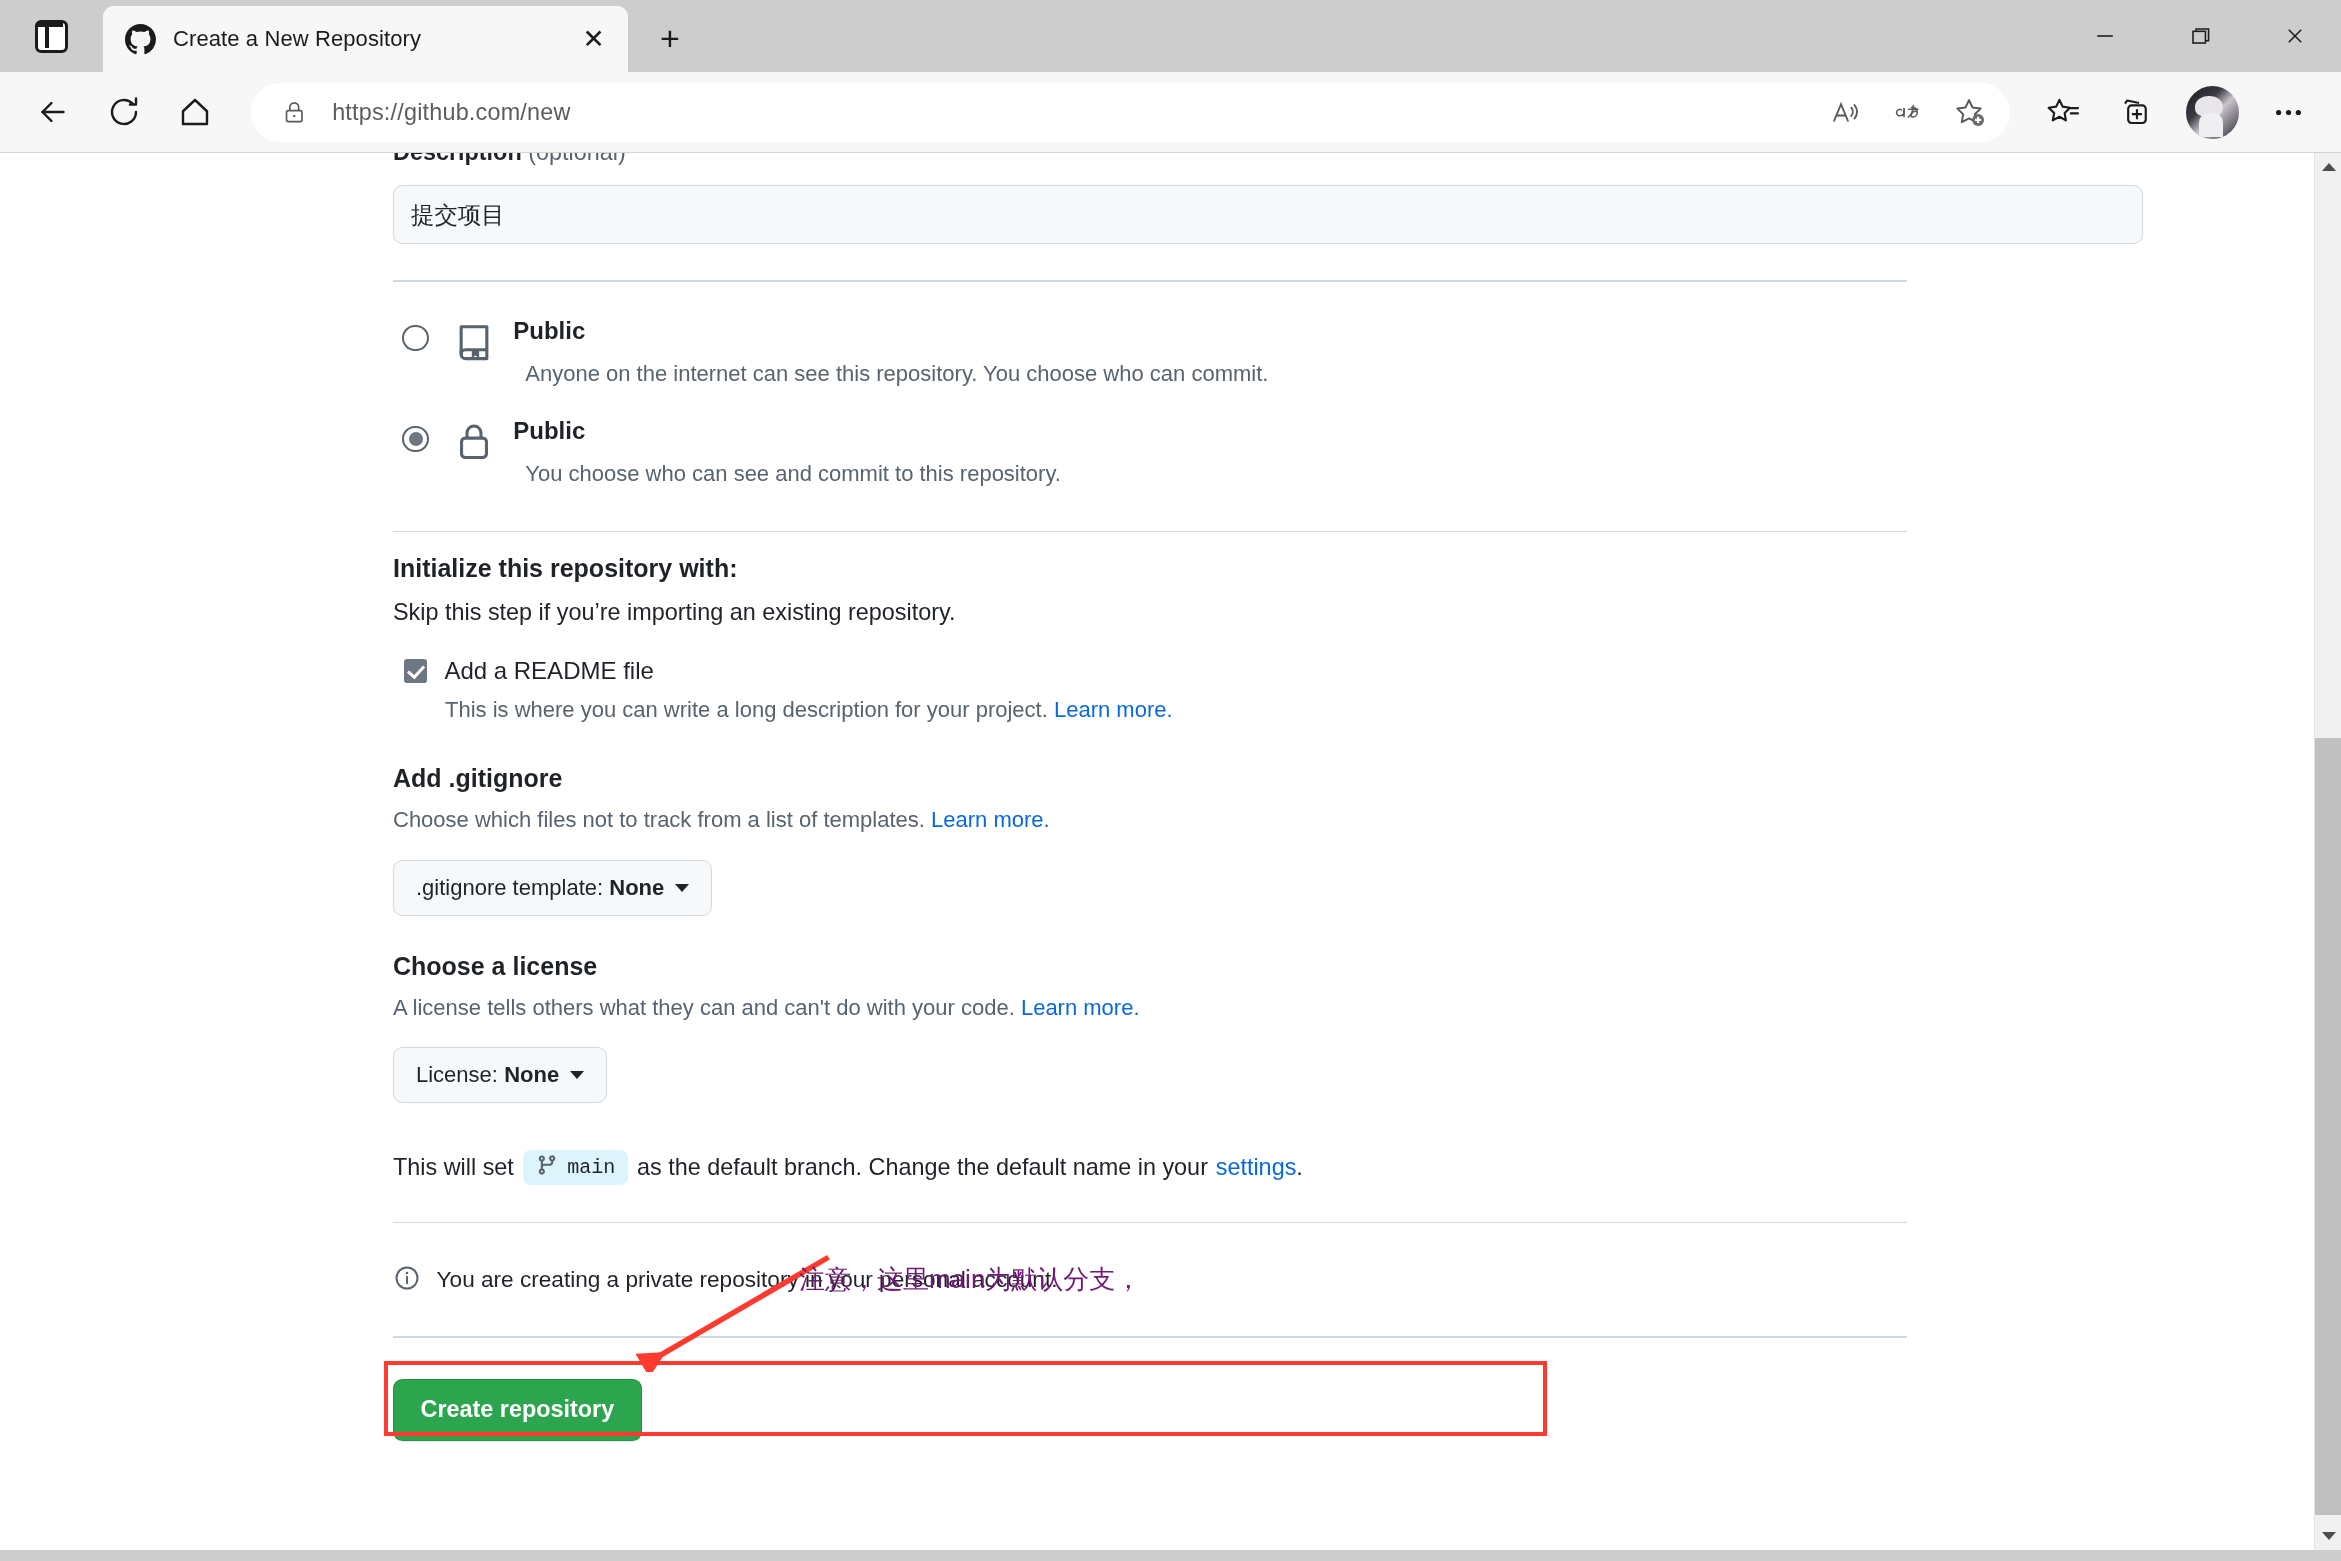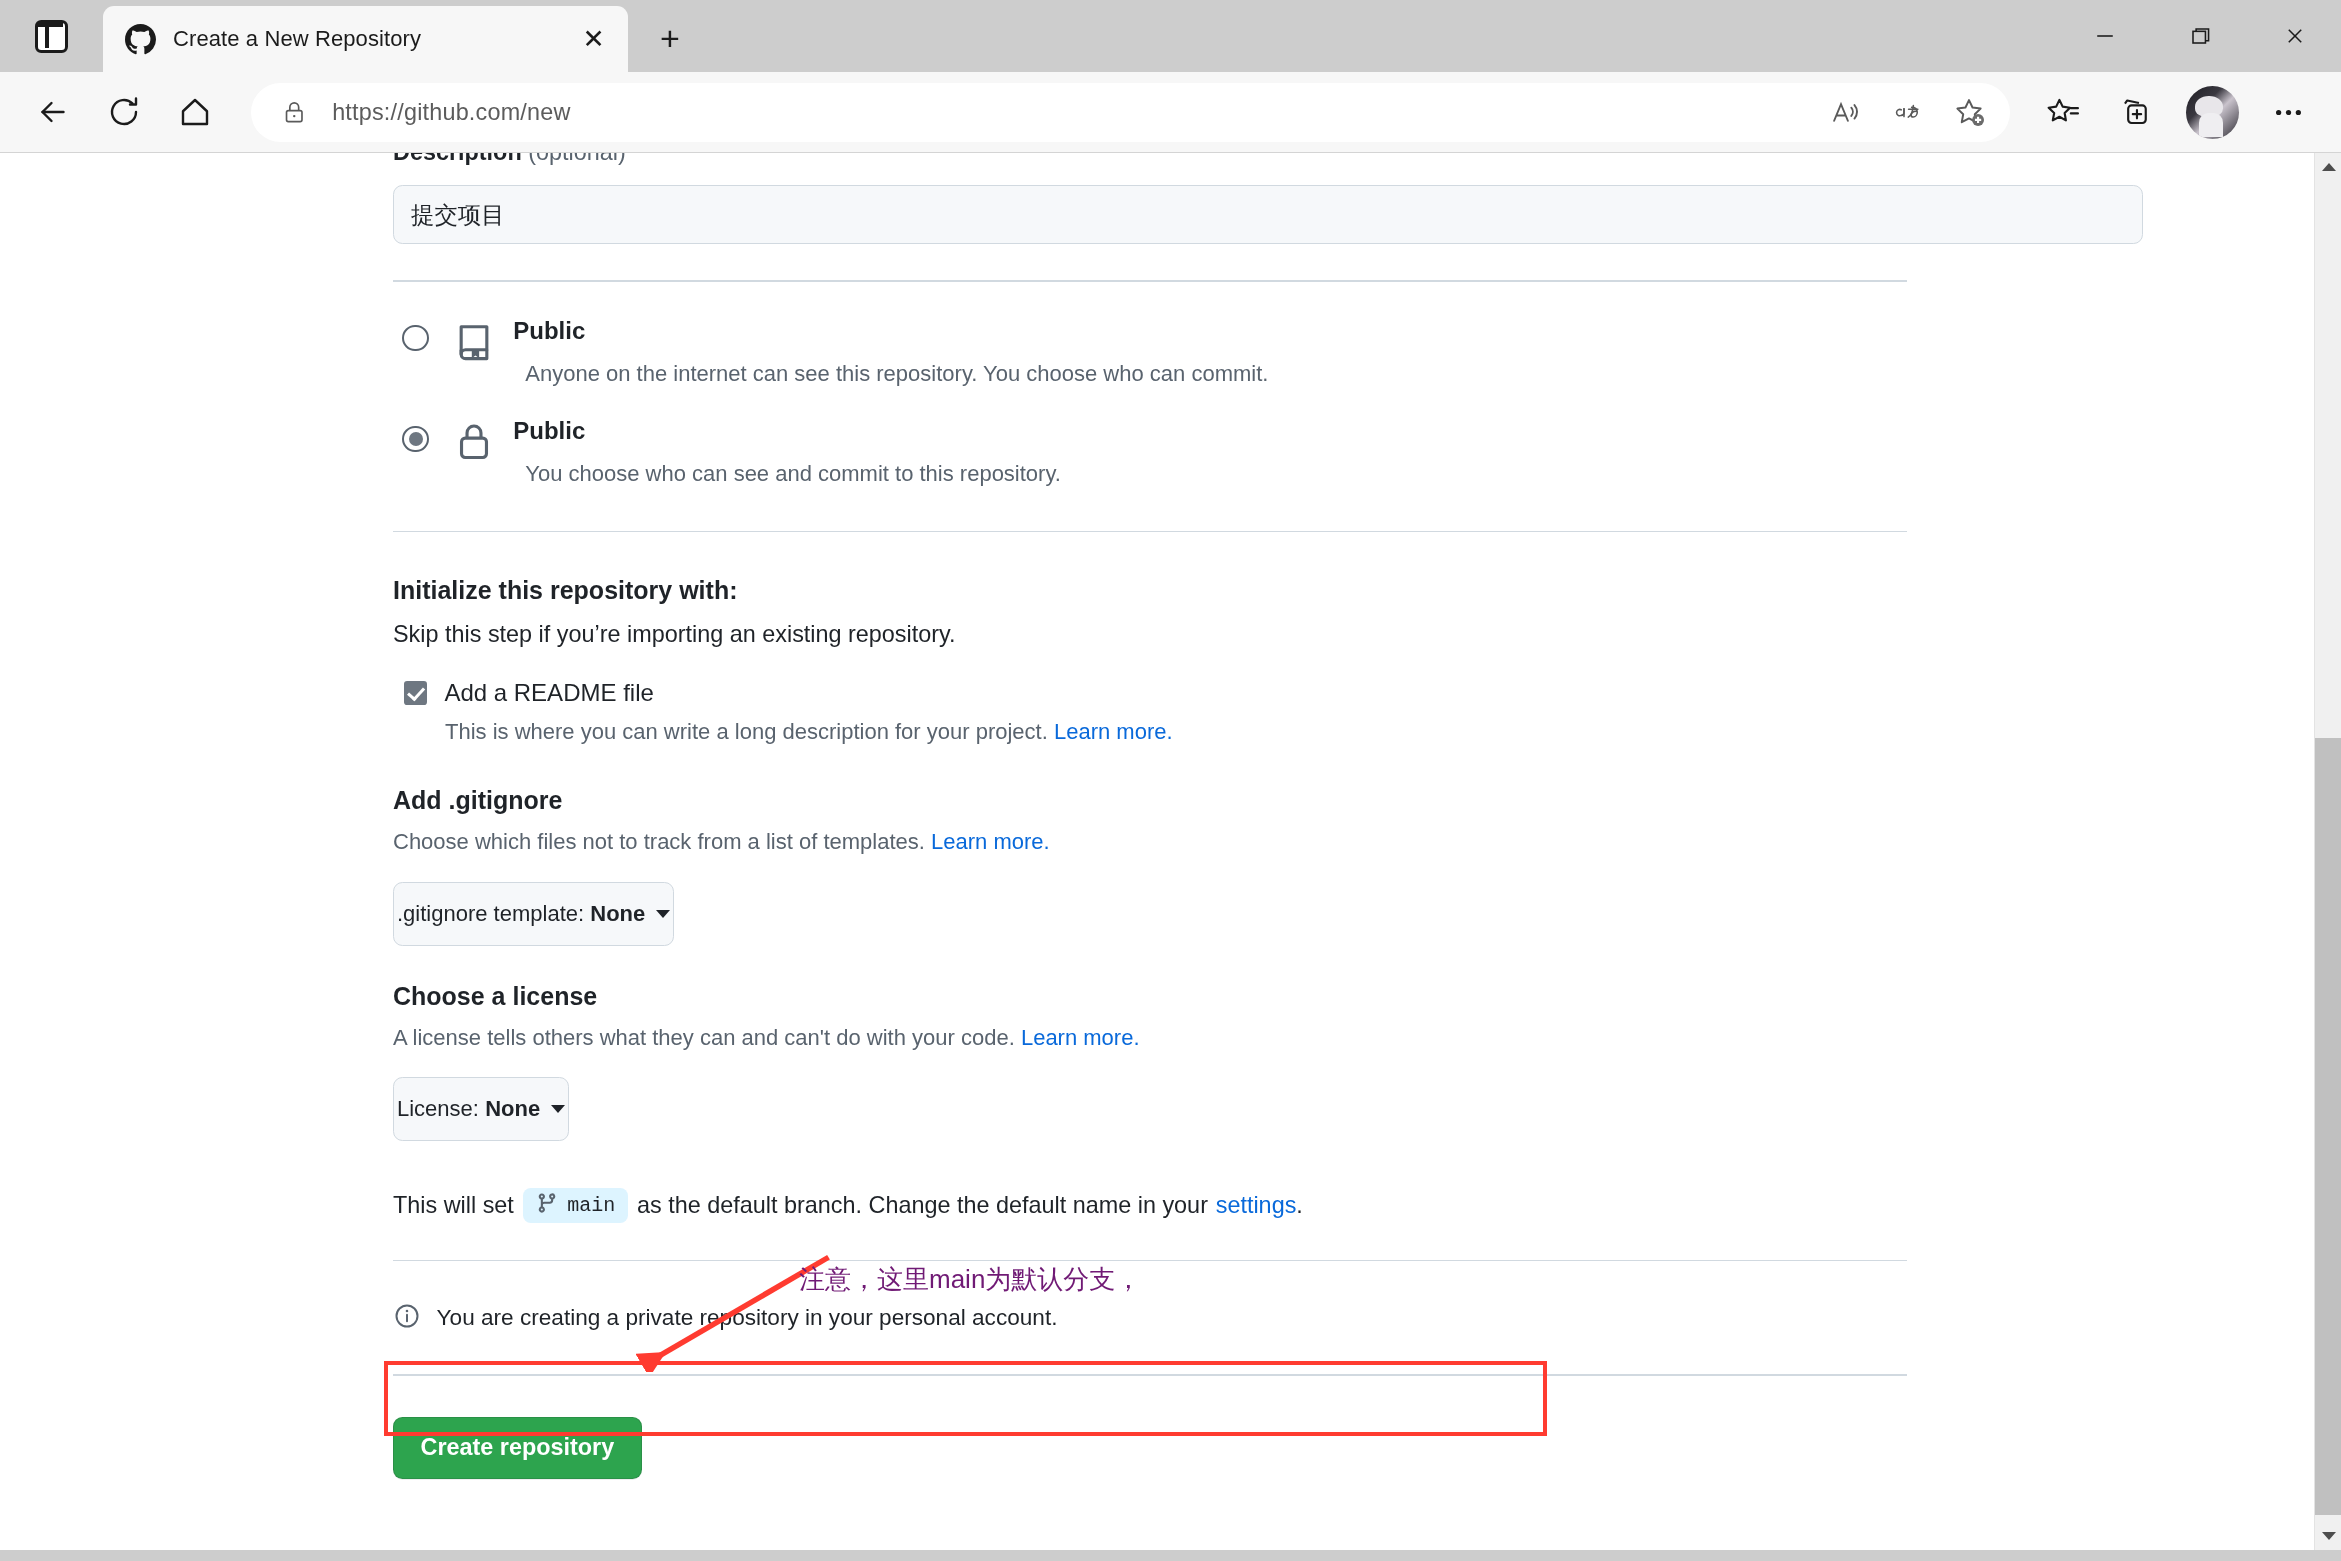--- a/index.html
+++ b/index.html
@@ -212,21 +212,21 @@
     content: ""; position: absolute;
     left: 7px; top: 2.3px; width: 7px; height: 13.3px;
     border: solid #fff; border-width: 0 3.1px 3.1px 0;
     transform: rotate(42deg);
   }
   .check-label { font-size: 24px; font-weight: 400; color: #1F2328; }
   .check-sub { font-size: 22px; color: #59636e; margin: 12.5px 0 0 52px; }
 
   .dropdown {
     display: inline-flex; align-items: center;
-    height: 64px; padding: 0 3px;
+    height: 56px; padding: 0 22px;
     background: #f6f8fa;
     border: 1.6px solid #d1d9e0; border-radius: 9.4px;
     font-size: 22px; color: #1F2328;
     margin-top: 26.5px; cursor: pointer;
   }
   .dropdown b { font-weight: 700; margin-left: 6.2px; }
   .caret {
     width: 0; height: 0; margin-left: 11px;
     border-left: 7px solid transparent;
     border-right: 7px solid transparent;
@@ -471,21 +471,21 @@
             </svg>
           </span>
           <span class="vis-body">
             <span class="vis-title" style="display:block">Public</span>
             <span class="vis-desc" style="display:block">You choose who can see and commit to this repository.</span>
           </span>
         </div>
 
         <div class="hr" style="margin-top:42px"></div>
 
-        <div style="margin-top:44px">
+        <div style="margin-top:22px">
           <div class="blk-title">Initialize this repository with:</div>
           <div class="blk-sub">Skip this step if you’re importing an existing repository.</div>
 
           <div class="check-row">
             <span class="checkbox"></span>
             <span class="check-label">Add a README file</span>
           </div>
           <div class="check-sub">
             <span>This is where you can write a long description for your project. </span><a class="lnk">Learn more.</a>
           </div>

